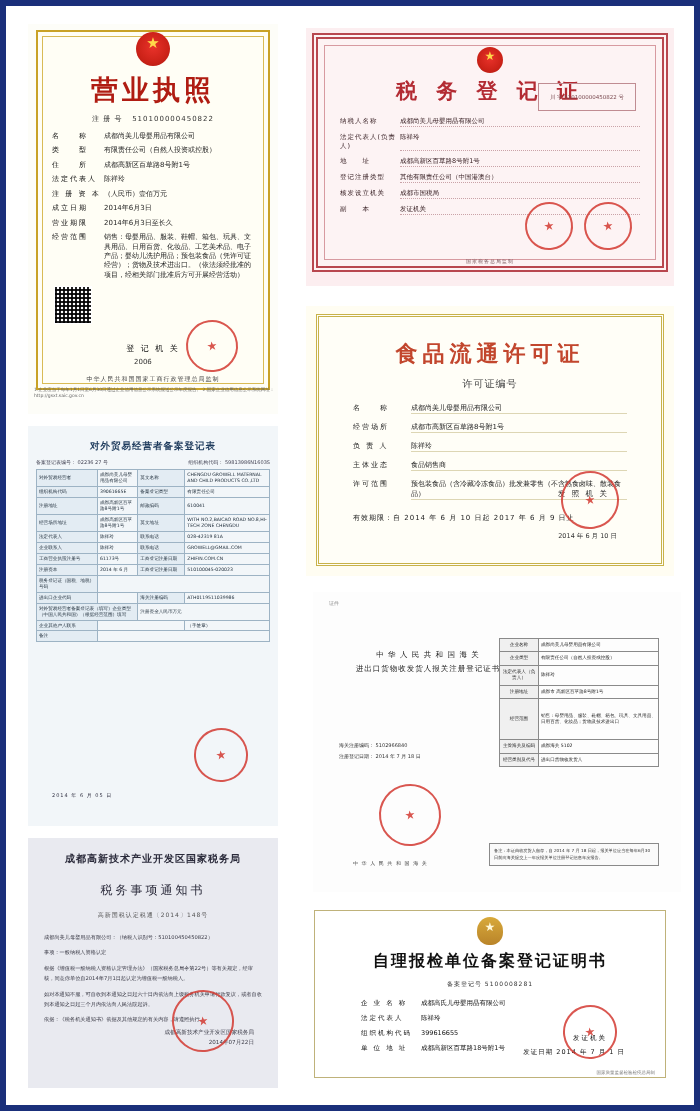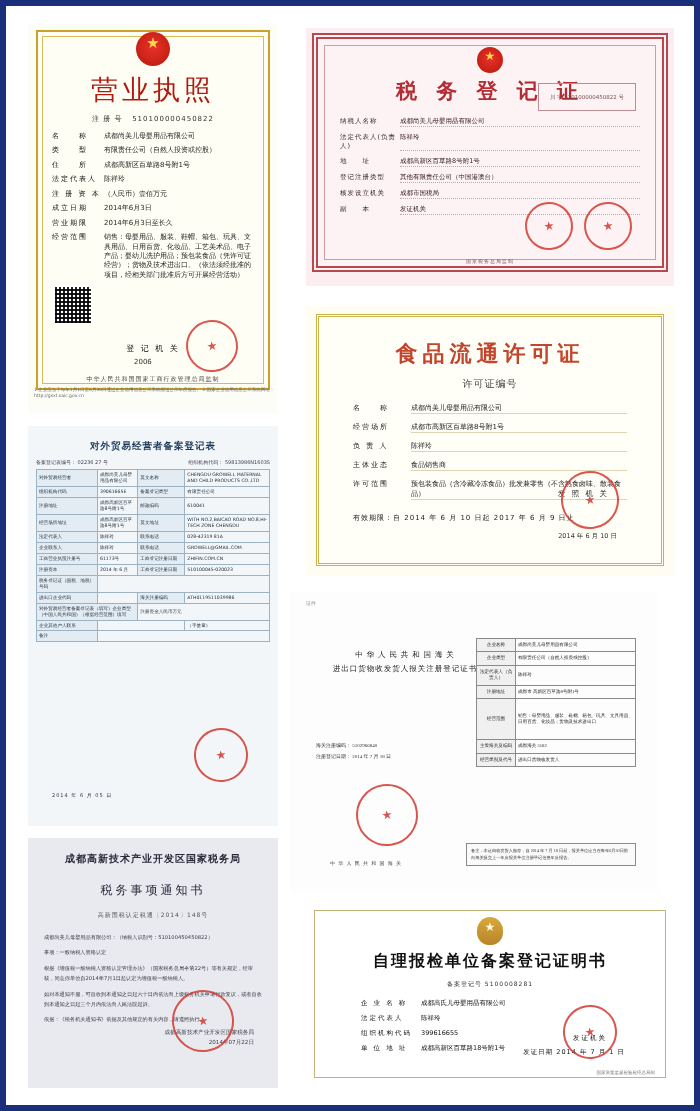--- a/index.html
+++ b/index.html
@@ -42,21 +42,21 @@
     width:34px;height:34px;border-radius:50%;
     background:radial-gradient(circle at 50% 45%, #e8322a 0%, #cc2218 60%, #a81a12 100%);
     position:relative;margin:0 auto;
   }
   .emblem:after{
     content:"★";position:absolute;left:0;right:0;top:4px;
     text-align:center;font-size:15px;color:#ffd94a;line-height:1;
   }
   .c1 .title{
     text-align:center;font-family:"DejaVu Serif", serif;
-    font-size:27px;font-weight:normal;color:#b01c12;letter-spacing:4px;
+    font-size:27px;font-weight:bold;color:#b01c12;letter-spacing:4px;
     margin-top:6px;
   }
   .c1 .regno{
     text-align:center;font-size:7px;color:#333;margin-top:6px;letter-spacing:1px;
   }
   .c1 .rows{margin:8px 14px 0 14px;}
   .c1 .row{display:flex;font-size:7px;color:#1d1d1d;margin-bottom:5px;line-height:1.35;}
   .c1 .row .k{width:52px;flex:none;letter-spacing:2px;color:#111;}
   .c1 .row .v{flex:1;}
   .qr{
@@ -152,21 +152,21 @@
   .tbl td{
     border:1px solid #9db3c4;font-size:4.6px;color:#22303d;
     padding:2px 2px;line-height:1.3;vertical-align:middle;
   }
   .tbl td.k{background:#e3ecf3;width:56px;}
   .tbl td.kk{background:#e3ecf3;width:42px;}
   .c4 .stamp{position:absolute;right:30px;bottom:44px;width:50px;height:50px;}
   .c4 .signline{position:absolute;left:24px;bottom:28px;font-size:5px;color:#334;letter-spacing:1px;}
 
   
-  .c5{left:284px;top:586px;width:368px;height:300px;background:#fdfdfd;font-family:Liberation Serif, serif;}
+  .c5{left:307px;top:586px;width:368px;height:300px;background:#fdfdfd;}
   .c5 .tag{position:absolute;left:16px;top:8px;font-size:5px;color:#888;}
   .c5 .lefthead{
     position:absolute;left:40px;top:56px;width:150px;text-align:center;
     font-size:7.5px;color:#1a1a1a;line-height:1.9;letter-spacing:1px;
   }
   .c5 .leftrows{position:absolute;left:26px;top:148px;width:170px;font-size:5px;color:#333;line-height:2.2;}
   .c5 .stamp{position:absolute;left:66px;bottom:46px;width:58px;height:58px;}
   .c5 .leftfoot{position:absolute;left:40px;bottom:26px;font-size:5px;color:#444;letter-spacing:1px;}
   .ctbl{position:absolute;right:22px;top:46px;width:160px;border-collapse:collapse;}
   .ctbl td{border:1px solid #8a8a8a;font-size:4.6px;color:#222;padding:3px 2px;line-height:1.4;}

